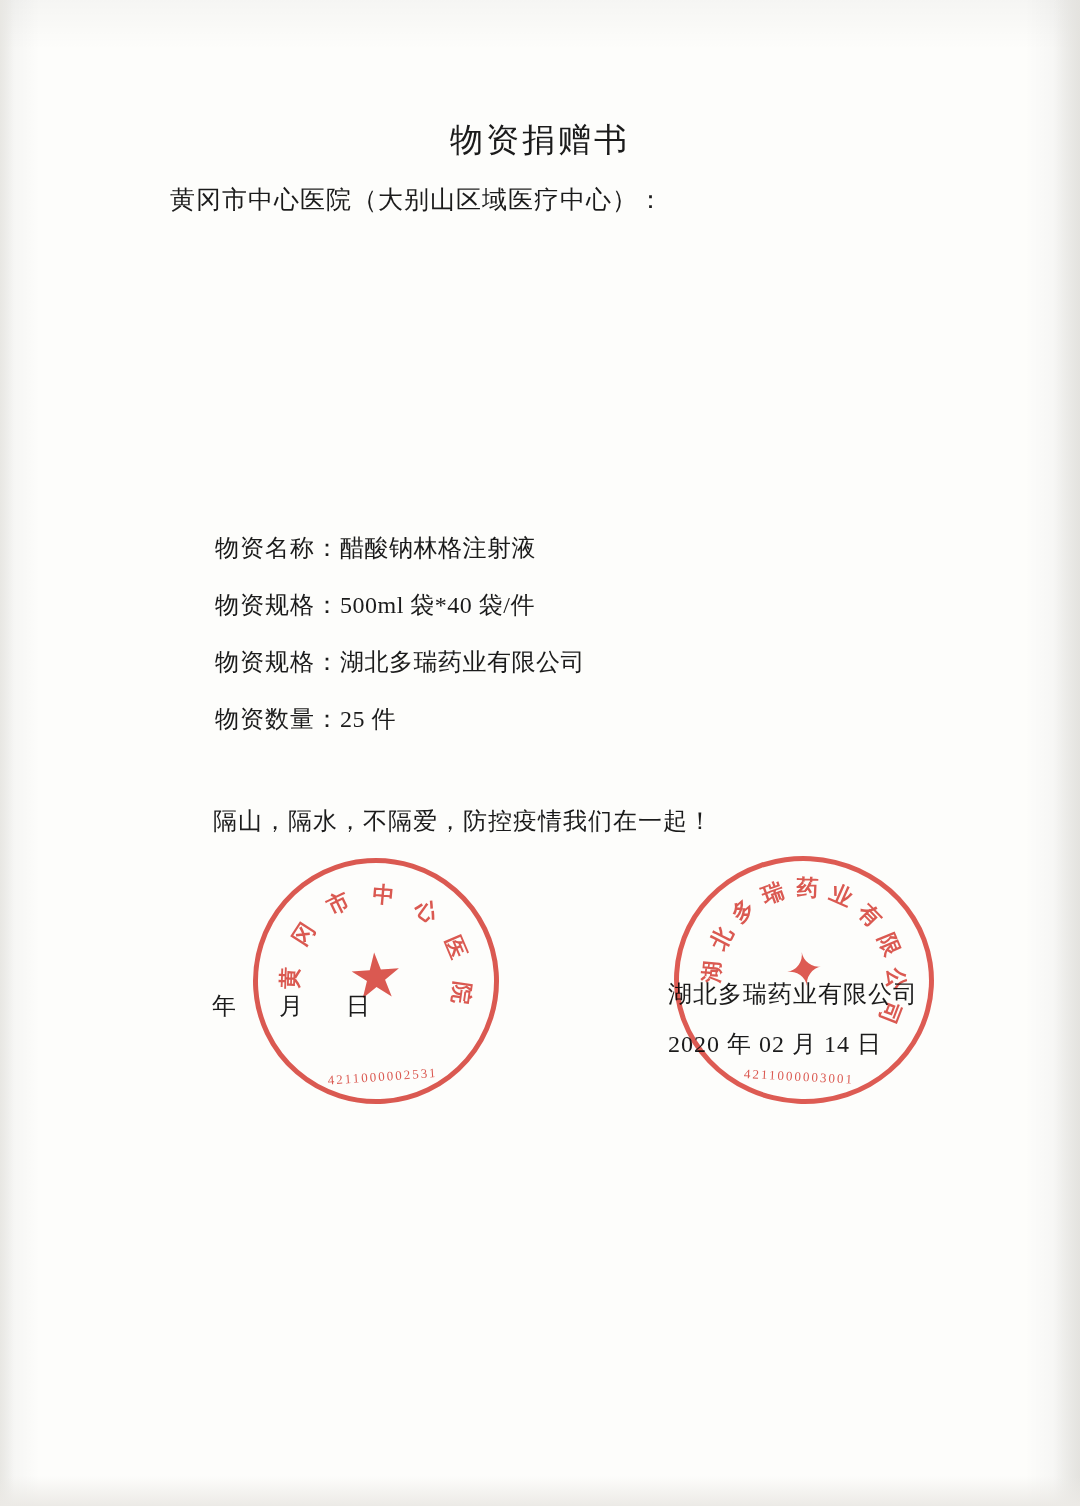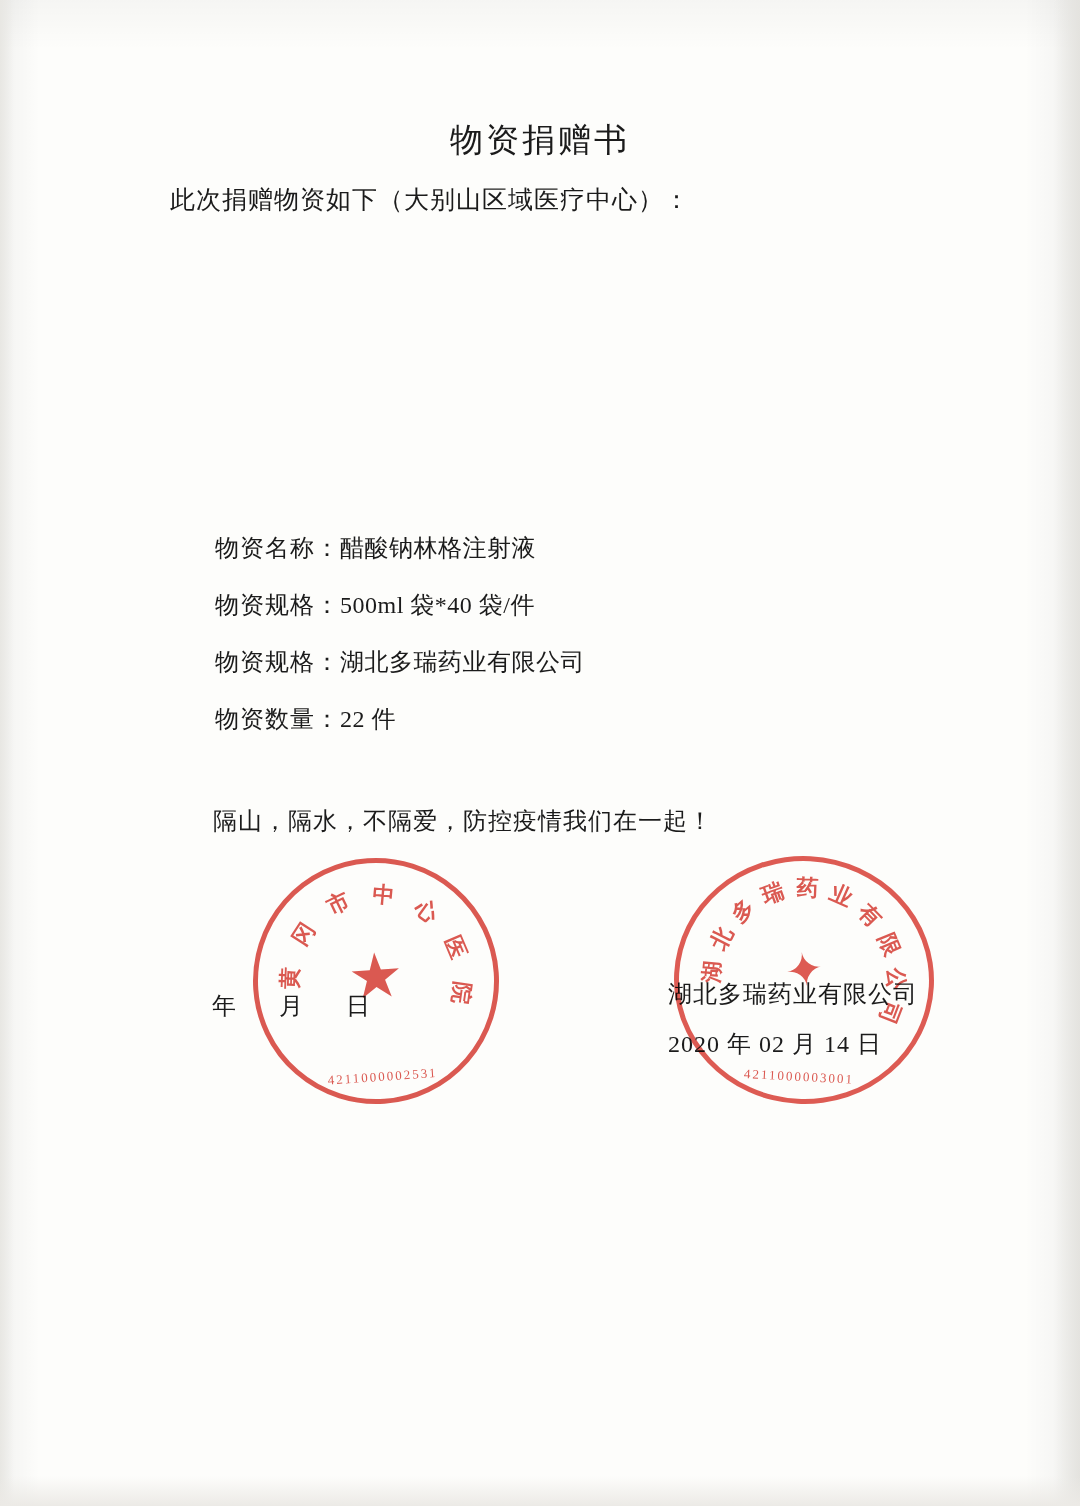--- a/index.html
+++ b/index.html
@@ -192,35 +192,35 @@
 </head>
 <body>
 
 <div class="page">
   <div class="paper-edge-left"></div>
   <div class="paper-edge-right"></div>
   <div class="paper-edge-bottom"></div>
 
   <div class="doc-title">物资捐赠书</div>
 
-  <div class="salutation">此次捐赠物资如下（大别山区域医疗中心）：</div>
+  <div class="salutation">黄冈市中心医院（大别山区域医疗中心）：</div>
 
 
   <div class="items">
     <div class="item-row">
       <span class="item-label">物资名称：</span><span class="item-value">醋酸钠林格注射液</span>
     </div>
     <div class="item-row">
       <span class="item-label">物资规格：</span><span class="item-value">500ml 袋*40 袋/件</span>
     </div>
     <div class="item-row">
       <span class="item-label">物资规格：</span><span class="item-value">湖北多瑞药业有限公司</span>
     </div>
     <div class="item-row">
-      <span class="item-label">物资数量：</span><span class="item-value">22 件</span>
+      <span class="item-label">物资数量：</span><span class="item-value">25 件</span>
     </div>
   </div>
 
   <div class="closing">隔山，隔水，不隔爱，防控疫情我们在一起！</div>
 
   <div class="sign-left">
     <div class="date-line">
       <span>年</span><span class="gap"></span><span>月</span><span class="gap"></span><span>日</span>
     </div>
   </div>

